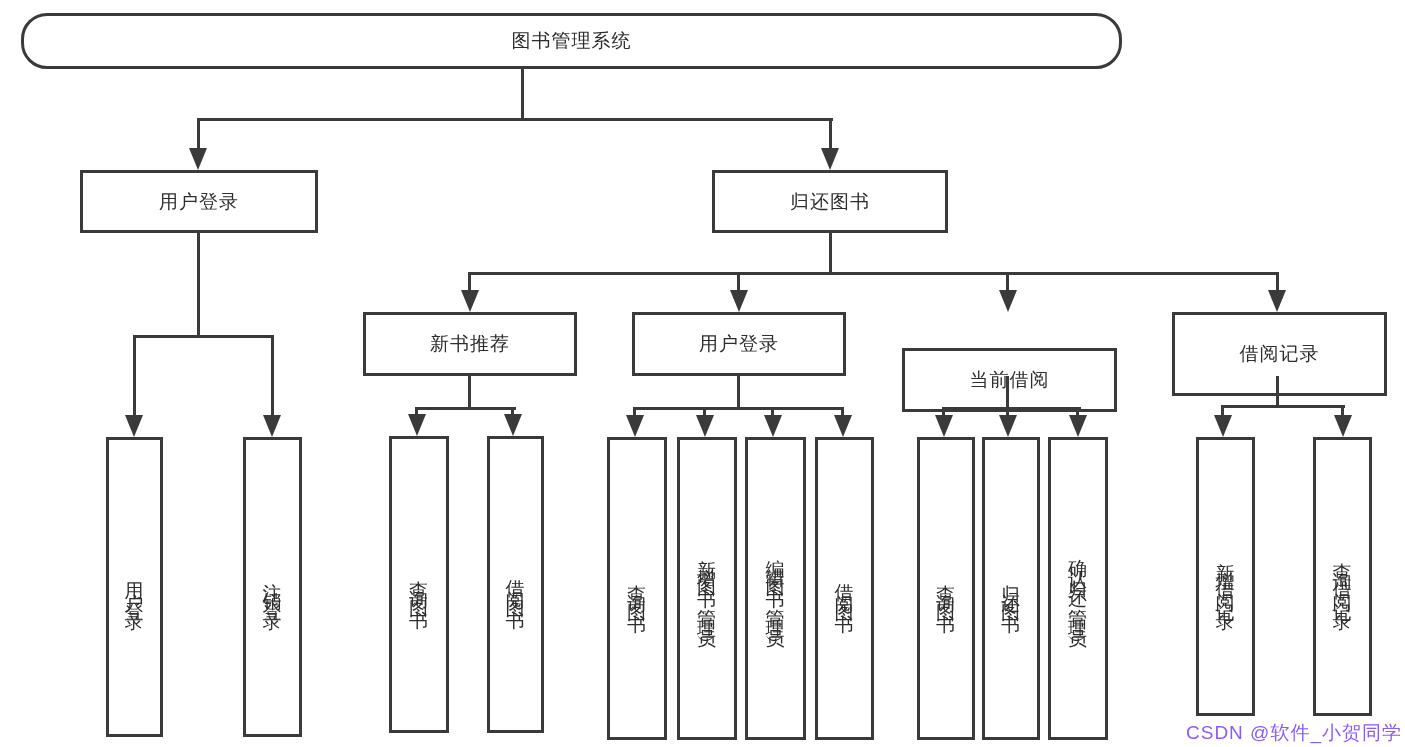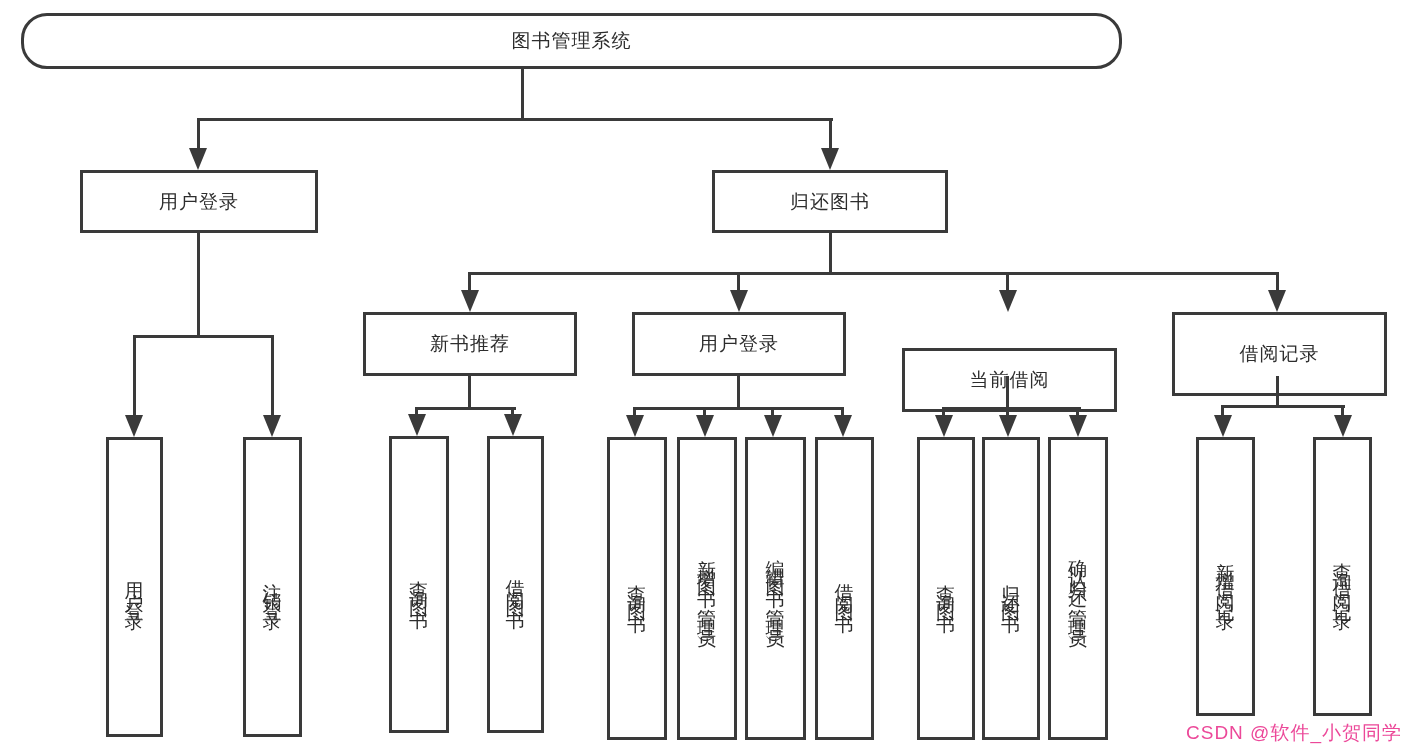--- a/index.html
+++ b/index.html
@@ -65,21 +65,21 @@
     border-left: 9px solid transparent;
     border-right: 9px solid transparent;
     border-top: 22px solid #3a3a3a;
   }
   
   .watermark {
     position: absolute;
     left: 1186px;
     top: 720px;
     font-size: 19px;
-    color: #ec4899;
+    color: #8b5cf6;
     letter-spacing: 1px;
     white-space: nowrap;
   }
 </style>
 </head>
 <body>
 
 <div class="canvas">
 
   <div class="box" style="left:21px; top:13px; width:1101px; height:56px;border-radius:26px;">

